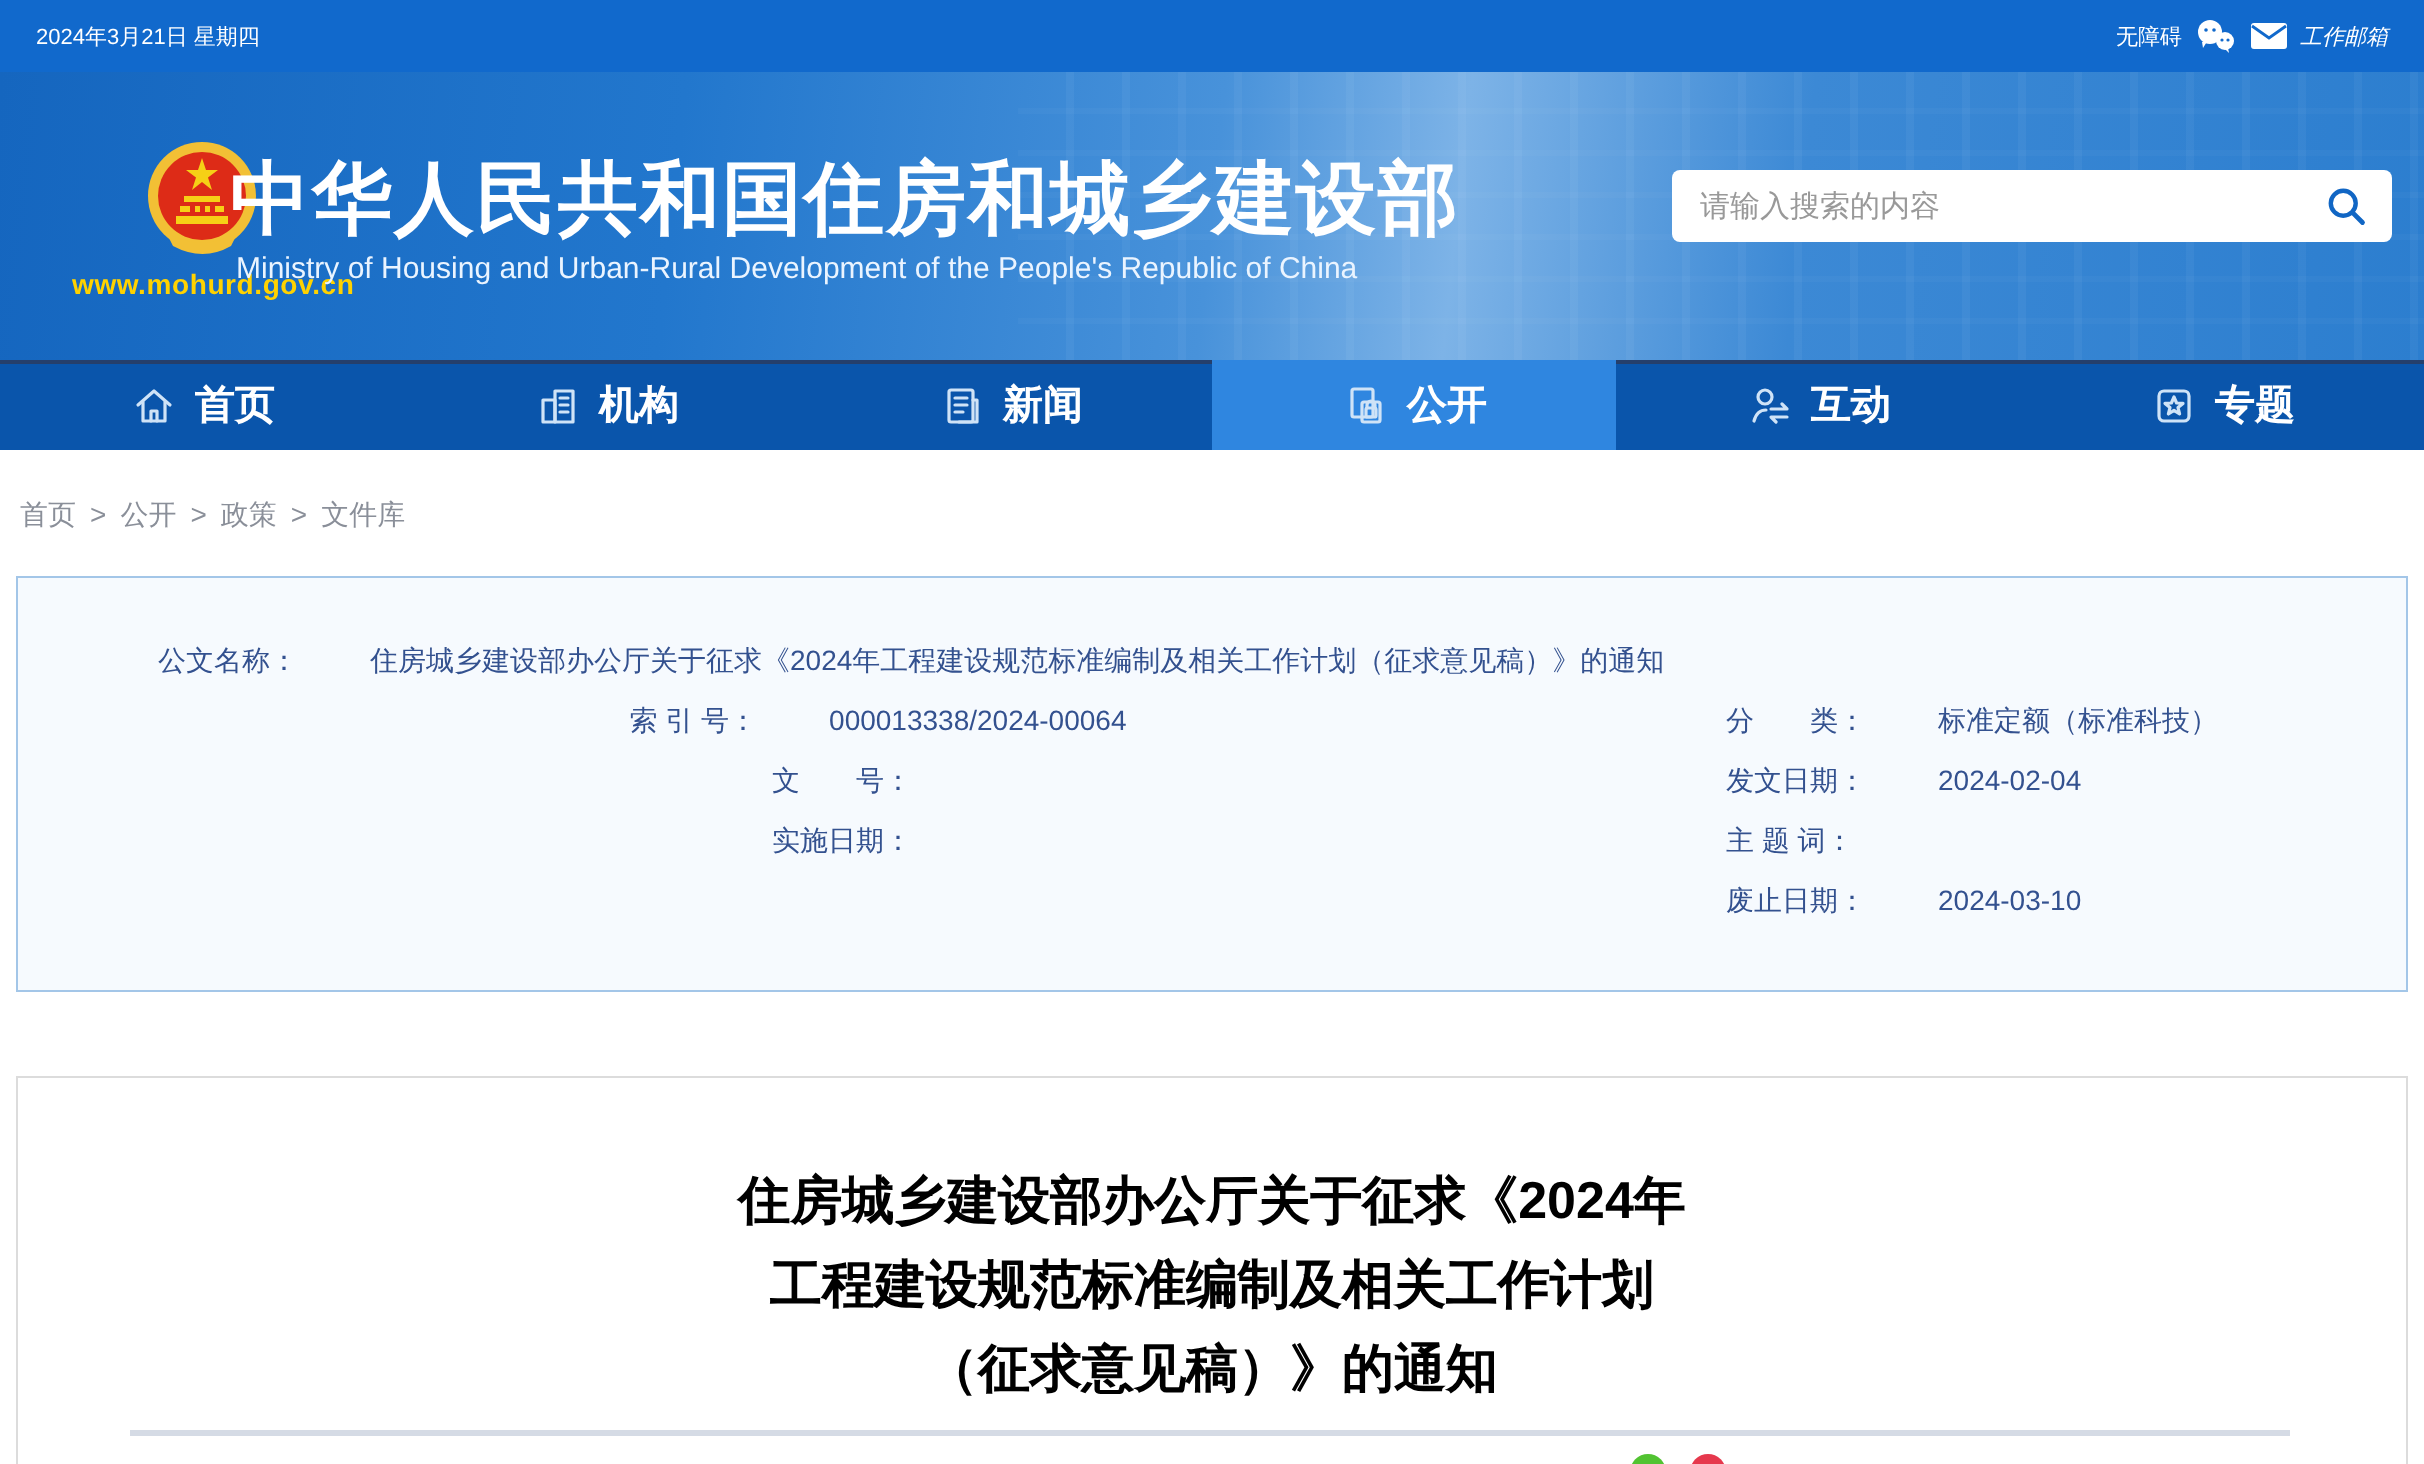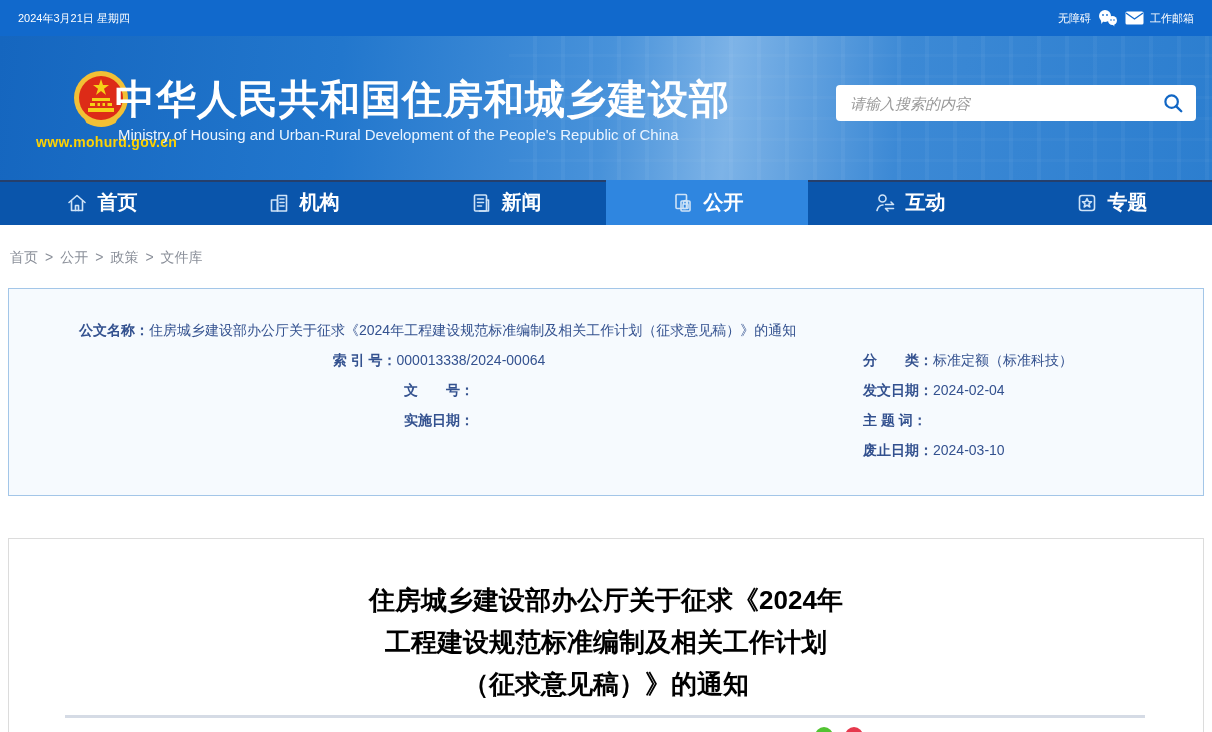--- a/index.html
+++ b/index.html
@@ -23,21 +23,21 @@
   .logo-wrap { position:absolute; left:36px; top:22px; width:130px; text-align:center; }
   .emblem { width:64px; height:64px; display:block; margin:10px auto 2px; }
   .site-url { color:#ffd200; font-weight:bold; font-size:14px; letter-spacing:.3px; }
   .site-title { position:absolute; left:115px; top:36px; color:#ffffff; font-size:40px;
     font-weight:bold; letter-spacing:1px; white-space:nowrap; }
   .site-subtitle { position:absolute; left:118px; top:90px; color:#eaf4ff; font-size:15px;
     white-space:nowrap; }
   .search-box { position:absolute; left:836px; top:49px; width:360px; height:36px;
     background:#fff; border-radius:4px; display:flex; align-items:center; padding:0 10px 0 14px; }
   .search-box input { flex:1; border:none; outline:none; font-size:15px; color:#333;
-    font-family:inherit; background:transparent;font-style:italic; }
+    font-family:inherit; background:transparent; }
   .search-box input::placeholder { color:#999; }
   .search-btn { border:none; background:transparent; cursor:pointer; display:flex; padding:2px; }
 
   
   .nav { height:45px; background:#0a55ab; display:flex;
     box-shadow:inset 0 2px 0 rgba(72,38,30,.45); }
   .nav-item { flex:1; display:flex; align-items:center; justify-content:center; gap:9px;
     color:#fff; font-size:20px; font-weight:bold; cursor:pointer; }
   .nav-item svg { stroke:#cfe3f7; fill:none; stroke-width:1.6; stroke-linecap:round; stroke-linejoin:round; }
   .nav-item.active { background:#2f86e0; }
@@ -46,22 +46,22 @@
   .breadcrumb { padding:24px 0 0 10px; font-size:14px; color:#8a8f99; height:63px; }
   .breadcrumb a { color:#8a8f99; text-decoration:none; cursor:pointer; }
   .breadcrumb .sep { margin:0 7px; color:#8a8f99; }
 
   
   .doc-box { margin:0 8px; background:#f6fafe; border:1px solid #a3c6e8; padding:26px 30px 30px 70px; }
   .doc-row { line-height:30px; font-size:14px; color:#33518f; }
   .doc-cols { display:flex; }
   .doc-col-left { width:720px; flex:none;text-align:center; }
   .doc-col-right { flex:1; padding-left:64px; }
-  .lbl { font-weight:bold; white-space:pre; }
-  .val { white-space:pre; }
+  .lbl { font-weight:normal; white-space:pre; }
+  .val { white-space:pre;margin-left:36px; }
 
   
   .article { position:relative; margin:42px 8px 0; background:#fff; border:1px solid #dcdcdc;
     height:400px; padding-top:40px; }
   .article-title { text-align:center; font-size:26px; font-weight:bold; color:#000;
     line-height:42px; white-space:pre-line; }
   .article-divider { height:3px; background:#d5dbe5; width:1080px; margin:10px 0 0 56px; }
   .share-icons { position:absolute; top:188px; left:806px; display:flex; gap:12px; }
   .share-circle { width:18px; height:18px; border-radius:50%; }
 </style>
@@ -77,21 +77,21 @@
         <circle cx="8" cy="7" r="6" fill="#fff"></circle>
         <circle cx="15.5" cy="11.5" r="4.5" fill="#fff"></circle>
         <polygon points="4,12 7,11 4.5,15" fill="#fff"></polygon>
         <polygon points="17,15 14.5,14.5 17.5,17.5" fill="#fff"></polygon>
         <circle cx="6" cy="6" r="0.9" fill="#1169cc"></circle>
           <circle cx="10" cy="6" r="0.9" fill="#1169cc"></circle>
         <circle cx="14" cy="11" r="0.8" fill="#1169cc"></circle>
           <circle cx="17" cy="11" r="0.8" fill="#1169cc"></circle>
       </svg>
     </span>
-    <span class="toplink" style="display:flex;align-items:center;gap:6px;">
+    <span class="toplink" style="display:flex;align-items:center;gap:6px;font-style:italic;">
       <span class="icon-inline">
         <svg width="19" height="14" viewBox="0 0 19 14">
           <rect x="0.5" y="0.5" width="18" height="13" rx="1.5" fill="#fff"></rect>
           <path d="M1 2 L9.5 8 L18 2" stroke="#1169cc" stroke-width="1.4" fill="none"></path>
         </svg>
       </span>
       <span>工作邮箱</span>
     </span>
   </div>
 </div>

